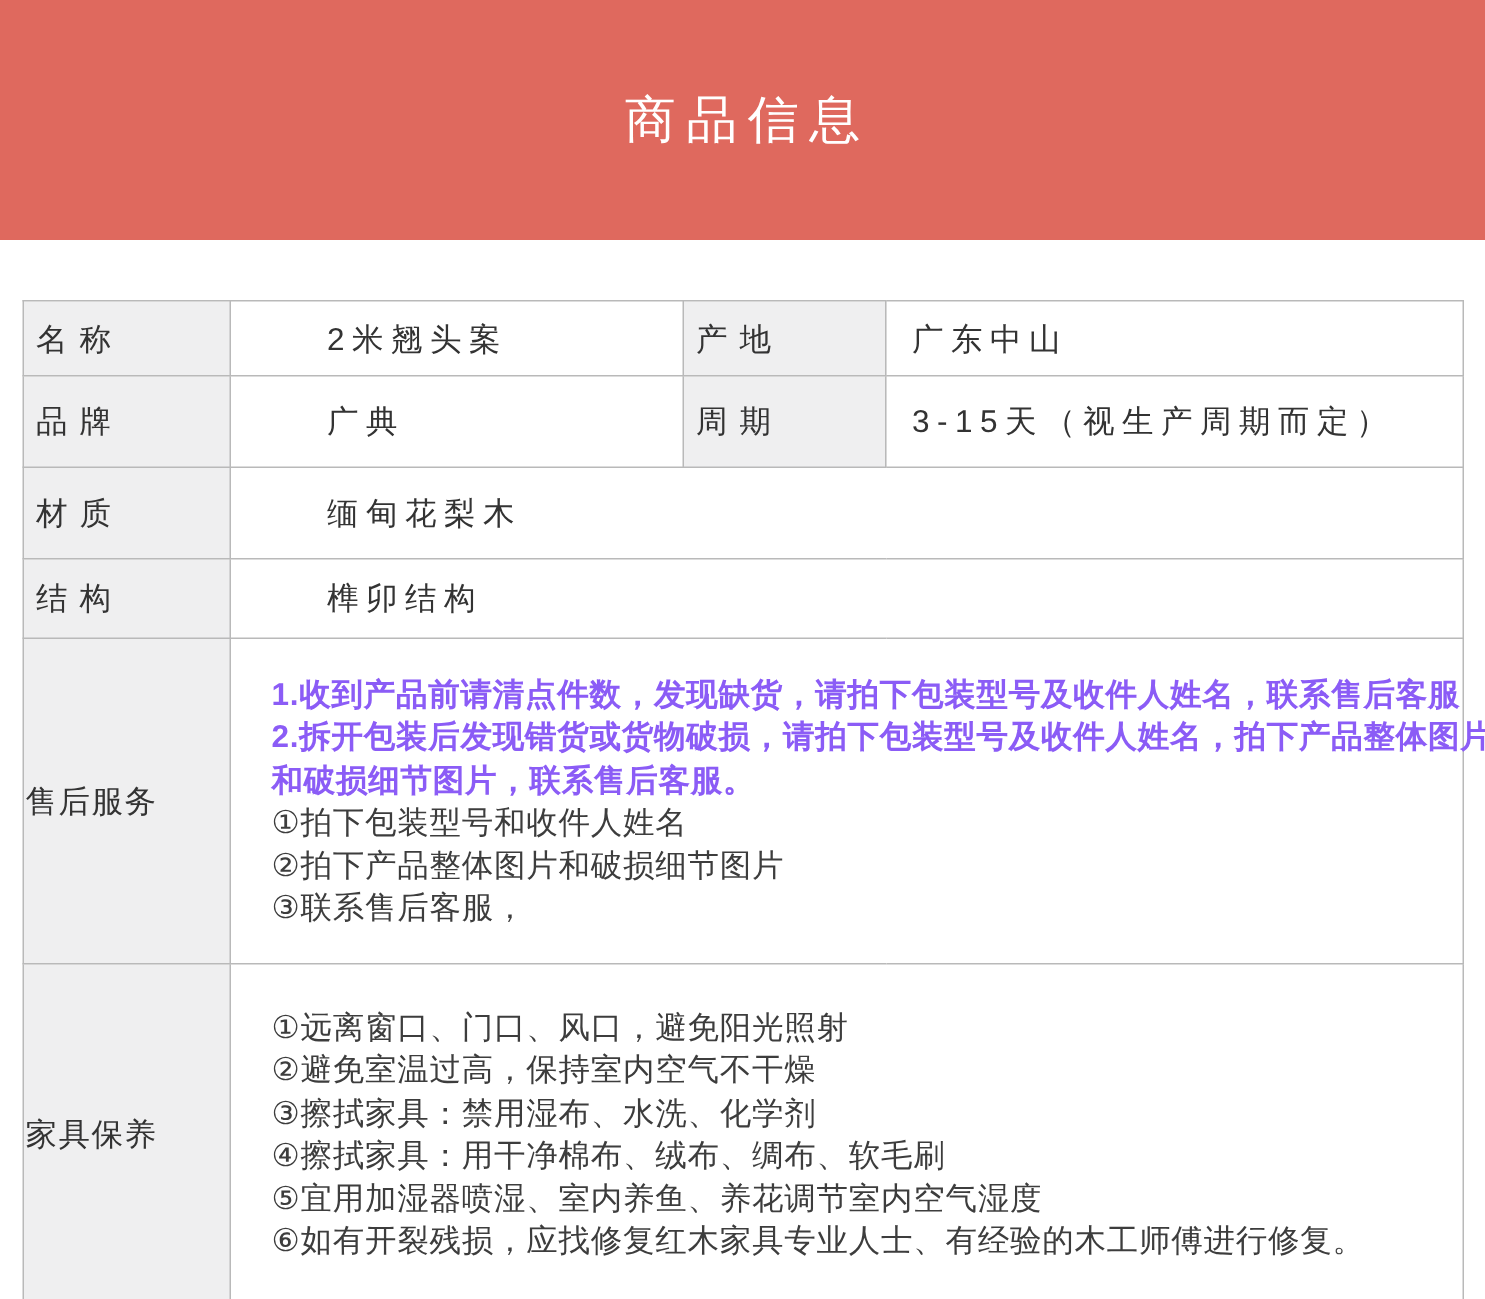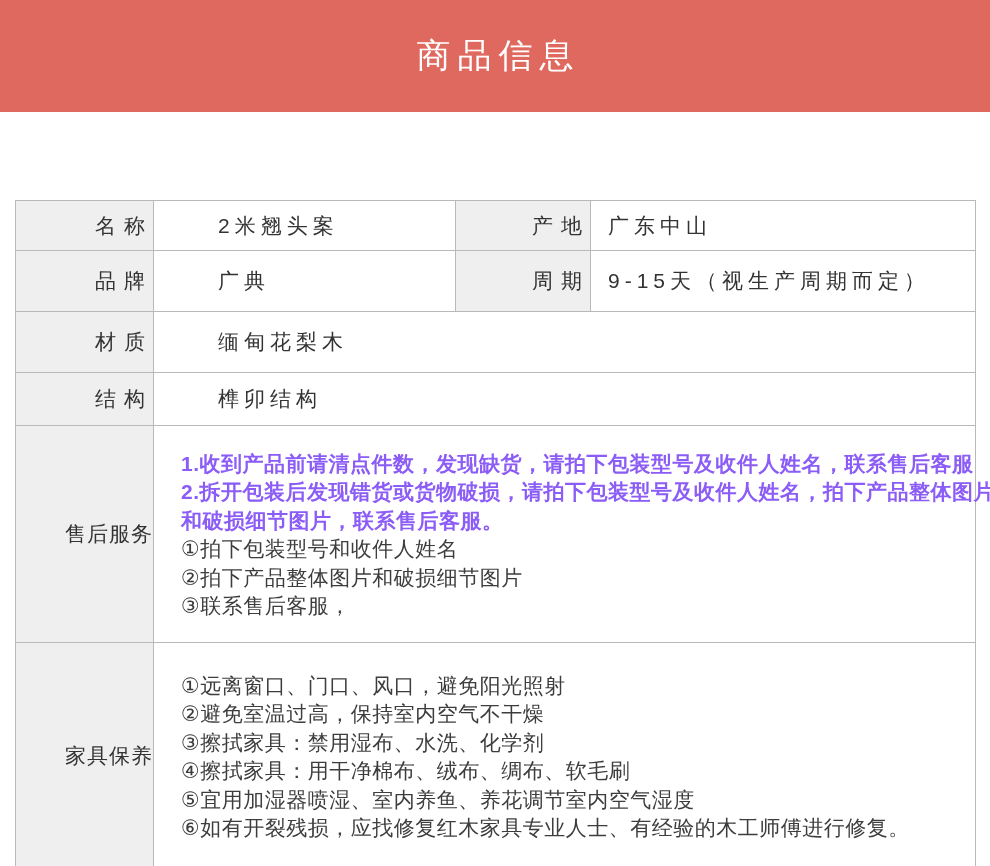--- a/index.html
+++ b/index.html
@@ -7,39 +7,39 @@
     --text:#333333; --body-text:#3d3d3d;
   }
   *{box-sizing:border-box; margin:0; padding:0;}
   html,body{width:990px; background:#ffffff;}
   body{
     height:866px; position:relative; overflow:hidden;
     font-family:"Liberation Sans","DejaVu Sans",sans-serif;
     color:var(--text);
   }
   .banner{
-    width:990px; height:112px; background:var(--banner);
+    width:990px; height:160px; background:var(--banner);
     display:flex; align-items:center; justify-content:center;
   }
   .banner-title{
     color:#ffffff; font-size:34px; font-weight:500;
     letter-spacing:7px; text-indent:7px;
   }
   table.info{
     position:absolute; left:15px; top:200px; width:960px;
     border-collapse:collapse; table-layout:fixed;
   }
   table.info td{
     border:1px solid var(--border);
     vertical-align:middle;
     font-size:21px;
   }
   td.lab{
     background:var(--label-bg);
-    text-align:right;
+    text-align:left;
     letter-spacing:8px; text-indent:8px;
     color:var(--text);
   }
   td.lab.wide{letter-spacing:1px; text-indent:1px;}
   td.val1{padding-left:64px; letter-spacing:5px;}
   td.val2{padding-left:17px; letter-spacing:5px;margin-left:47px;}
   td.multi{
     padding:20px 16px 18px 27px;
     font-size:20px; color:var(--body-text); letter-spacing:0.5px;
   }
@@ -69,21 +69,21 @@
     <tr class="r1">
       <td class="lab">名称</td>
       <td class="val1">2米翘头案</td>
       <td class="lab">产地</td>
       <td class="val2">广东中山</td>
     </tr>
     <tr class="r-small">
       <td class="lab">品牌</td>
       <td class="val1">广典</td>
       <td class="lab">周期</td>
-      <td class="val2">9-15天（视生产周期而定）</td>
+      <td class="val2">3-15天（视生产周期而定）</td>
     </tr>
     <tr class="r-small">
       <td class="lab">材质</td>
       <td class="val1" colspan="3">缅甸花梨木</td>
     </tr>
     <tr class="r4">
       <td class="lab">结构</td>
       <td class="val1" colspan="3">榫卯结构</td>
     </tr>
     <tr class="r-service">

